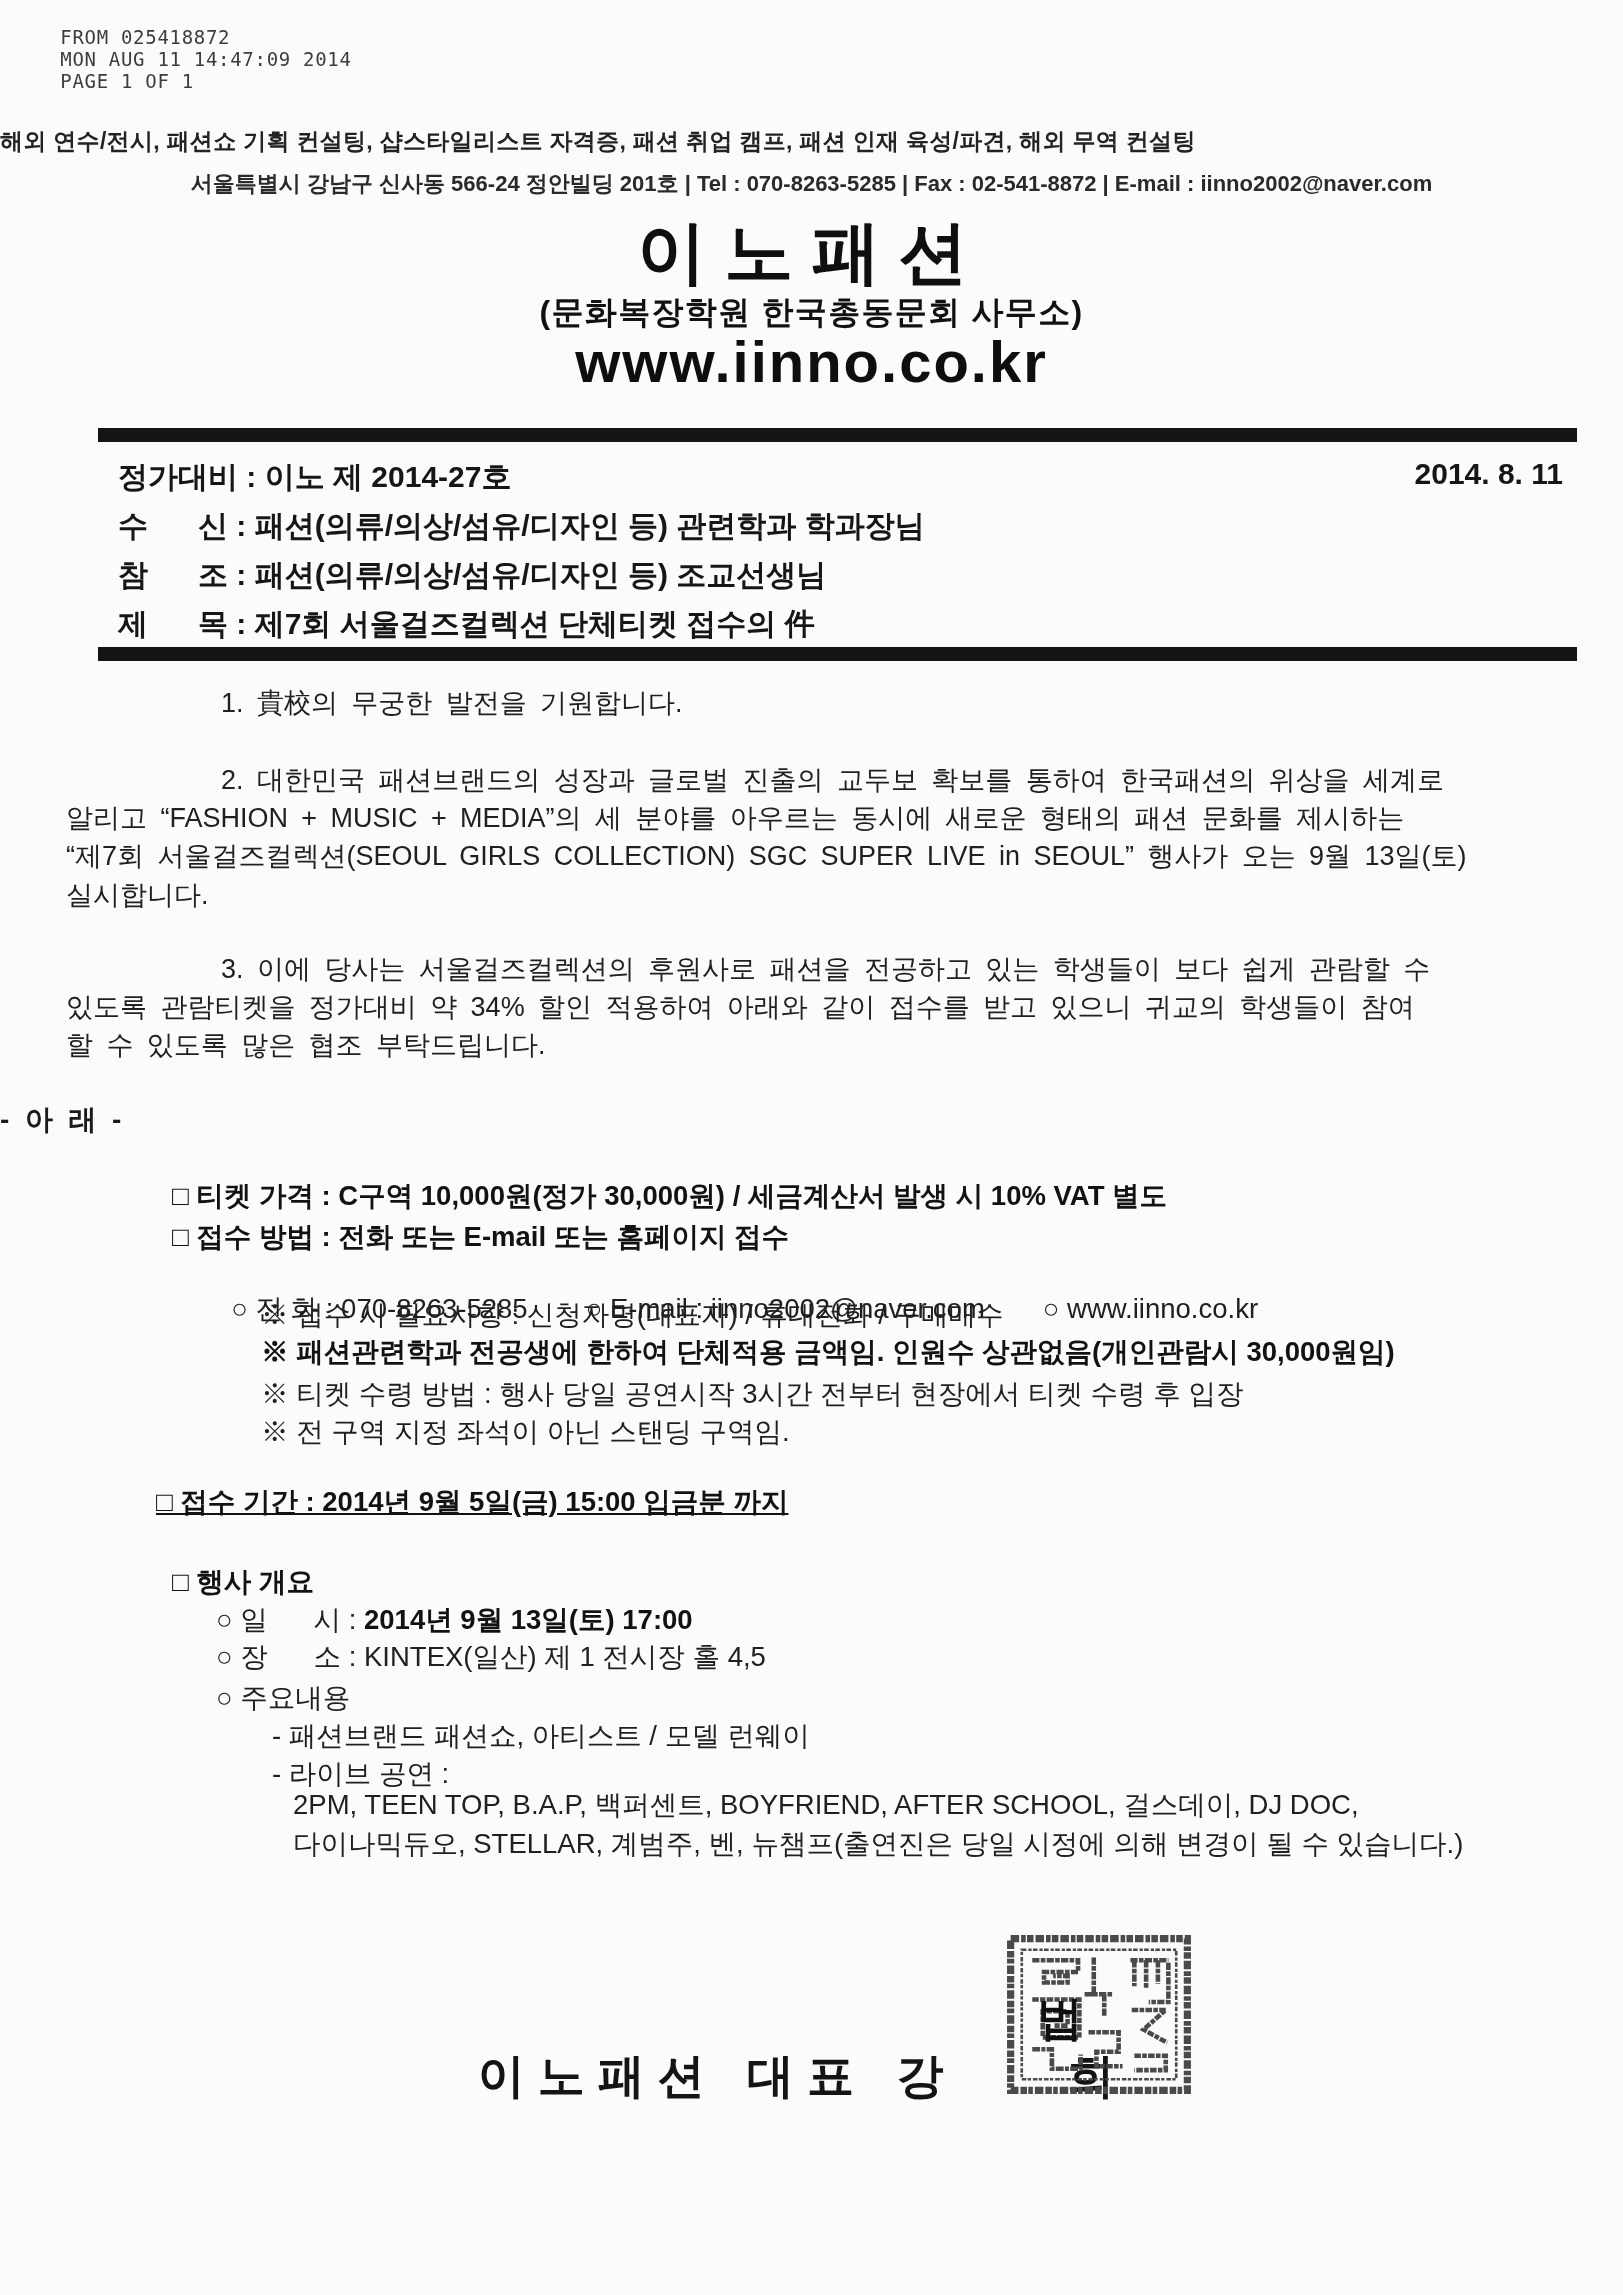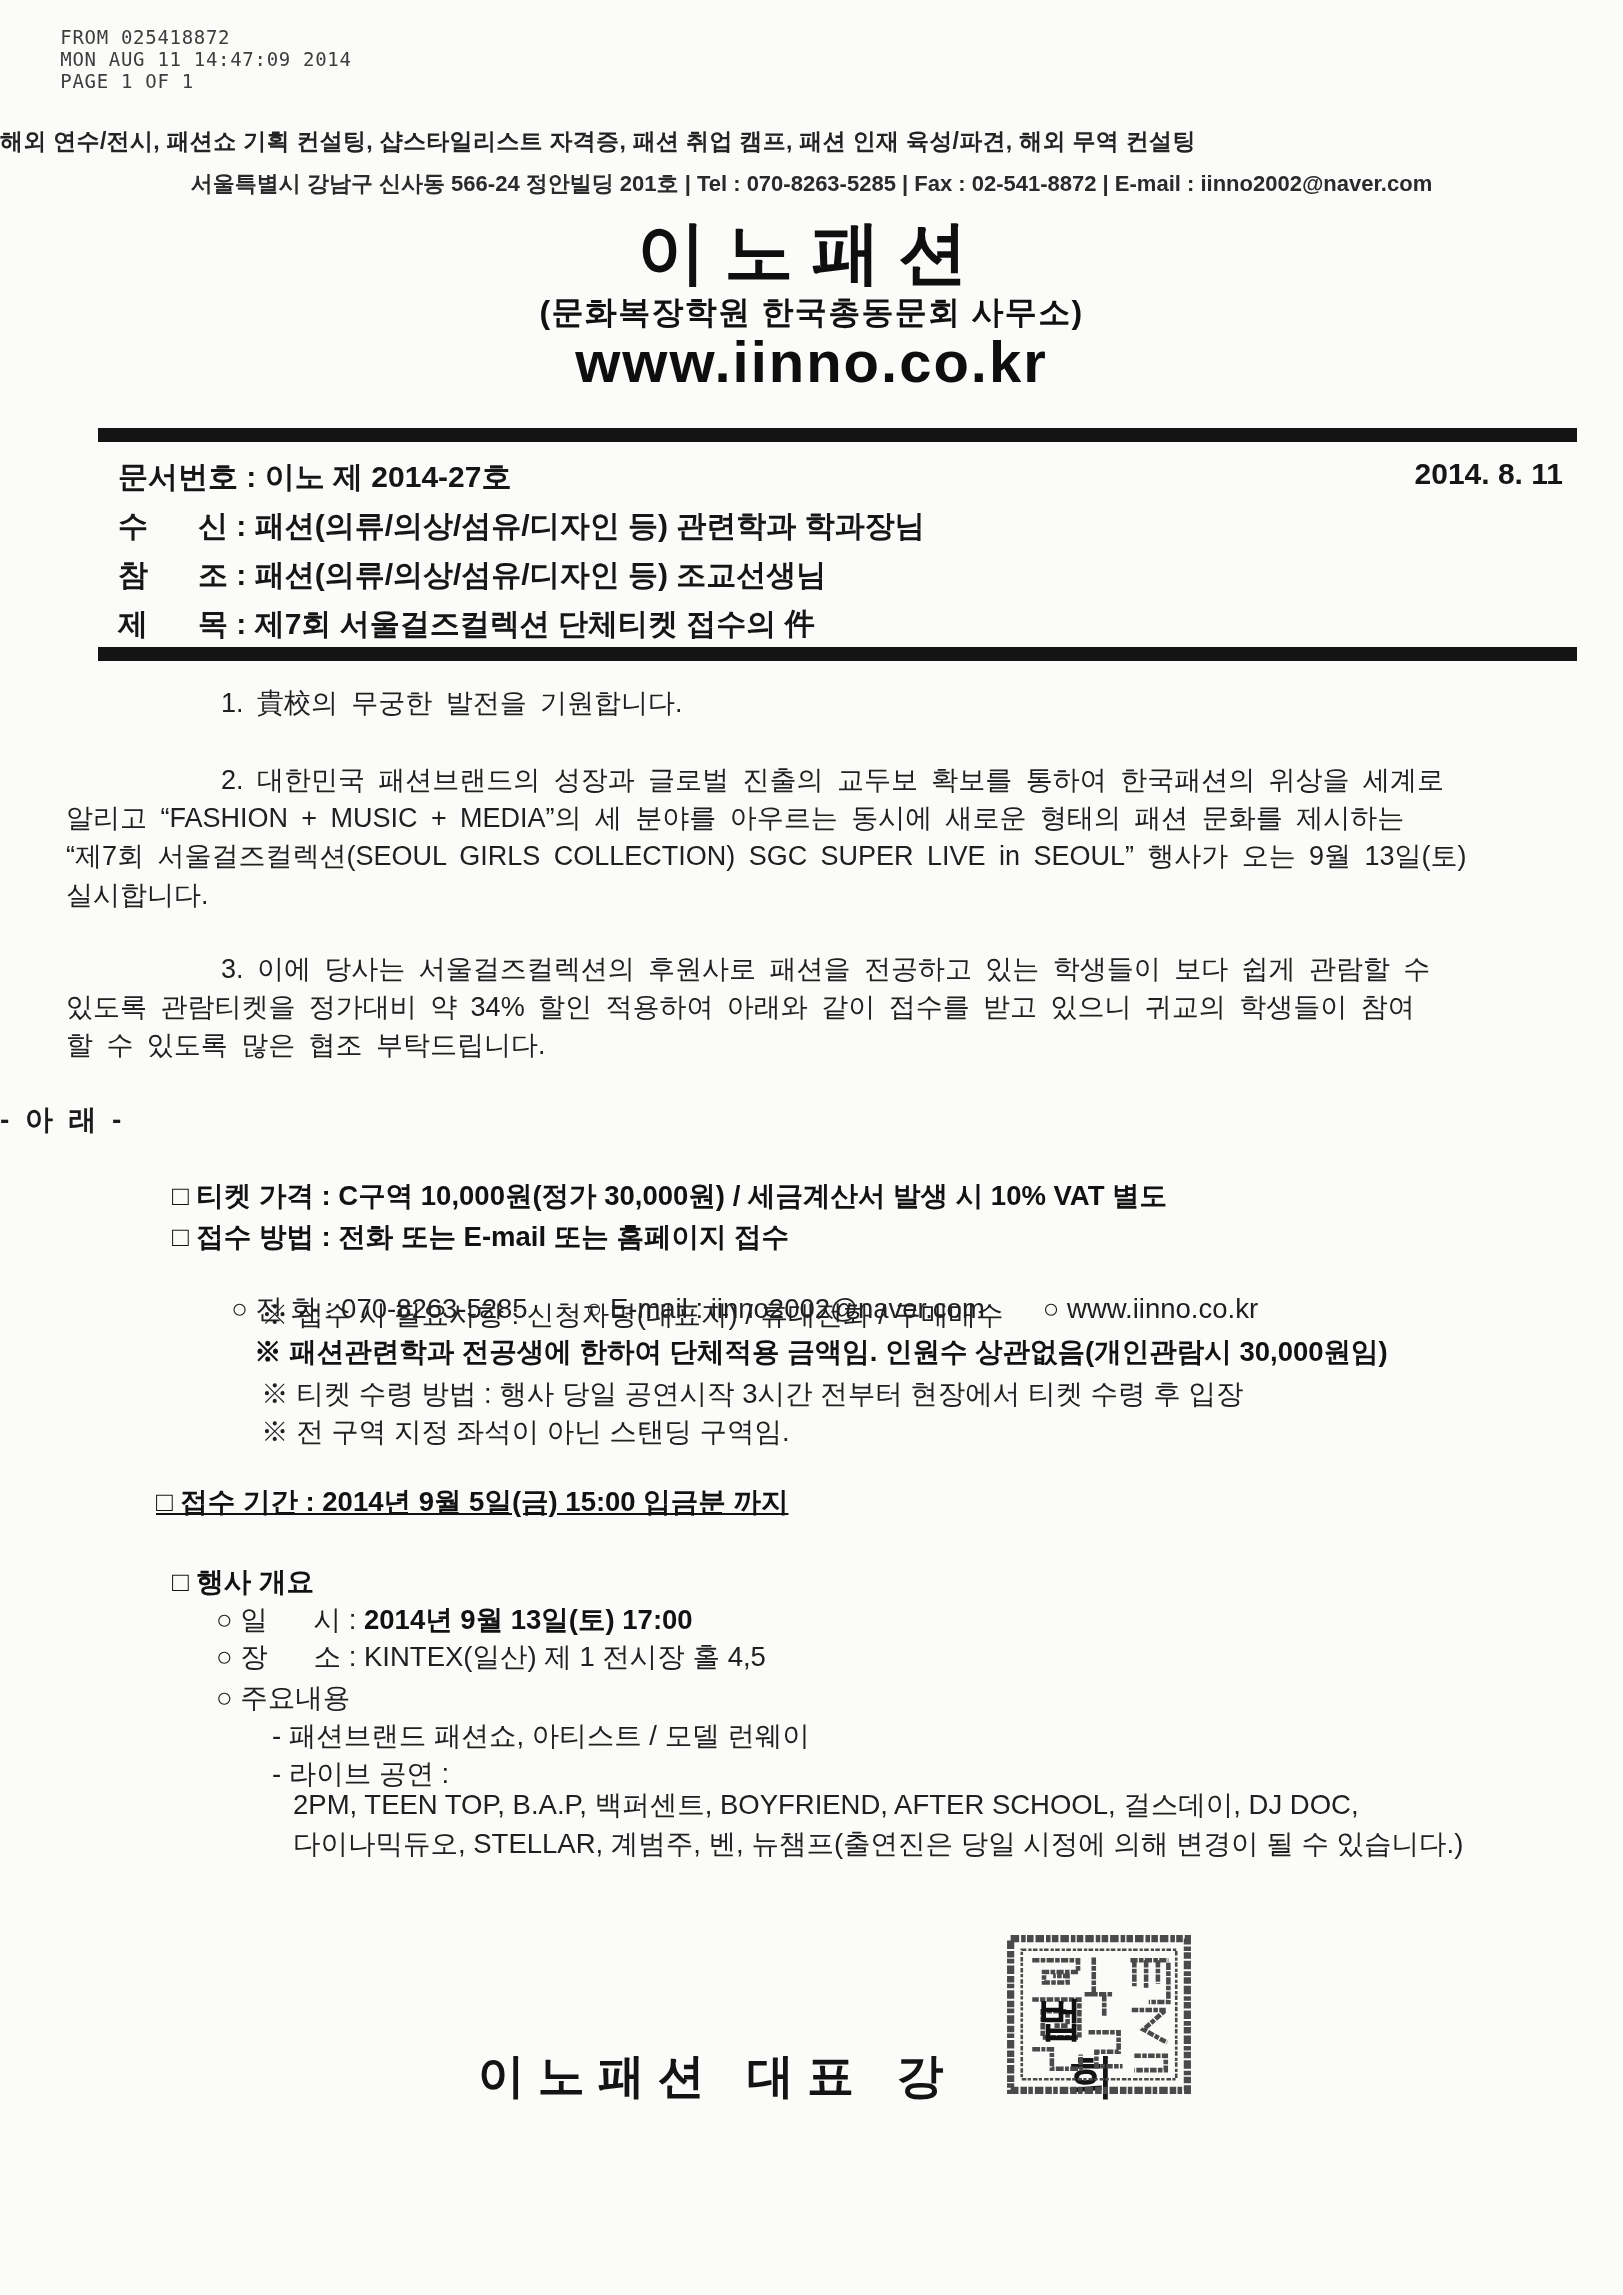--- a/index.html
+++ b/index.html
@@ -52,21 +52,21 @@
     font-size:28px;font-weight:600;letter-spacing:3.9px;color:#1b1b1b;}
   
   .d{font-size:27.5px;color:#202020;white-space:pre;}
   .bold{font-weight:700;color:#121212;}
   .norm{font-weight:500;}
   .r-ticket{top:1178px;left:172px;}
   .r-method{top:1219px;left:172px;}
   .r-contact{top:1259px;left:216px;}
   .r-contact span{margin-right:58px;}
   .r-note1{top:1297px;left:261px;}
-  .r-note2{top:1334px;left:254px;}
+  .r-note2{top:1334px;left:261px;}
   .r-note3{top:1376px;left:261px;}
   .r-note4{top:1414px;left:261px;}
   .r-period{top:1484px;left:156px;text-decoration:underline;}
   .r-overview{top:1564px;left:172px;}
   .r-datetime{top:1602px;left:216px;}
   .r-venue{top:1639px;left:216px;}
   .r-contents{top:1680px;left:216px;}
   .r-item1{top:1718px;left:272px;}
   .r-item2{top:1756px;left:272px;}
   .r-lineup1{top:1787px;left:293px;}
@@ -89,21 +89,21 @@
 </div>
 
 <div class="abs lh-services">해외 연수/전시, 패션쇼 기획 컨설팅, 샵스타일리스트 자격증, 패션 취업 캠프, 패션 인재 육성/파견, 해외 무역 컨설팅</div>
 <div class="abs lh-address">서울특별시 강남구 신사동 566-24 정안빌딩 201호  |  Tel : 070-8263-5285  |  Fax : 02-541-8872  |  E-mail : iinno2002@naver.com</div>
 <div class="abs lh-company">이노패션</div>
 <div class="abs lh-subtitle">(문화복장학원 한국총동문회 사무소)</div>
 <div class="abs lh-website">www.iinno.co.kr</div>
 
 <div class="abs rule rule1"></div>
 
-<div class="abs doc-row doc-row1"><span class="lbl">문서번호 : </span><span>이노 제 2014-27호</span></div>
+<div class="abs doc-row doc-row1"><span class="lbl">정가대비 : </span><span>이노 제 2014-27호</span></div>
 <div class="abs doc-date">2014. 8. 11</div>
 <div class="abs doc-row doc-row2"><span class="lbl">수      신 : </span><span>패션(의류/의상/섬유/디자인 등) 관련학과 학과장님</span></div>
 <div class="abs doc-row doc-row3"><span class="lbl">참      조 : </span><span>패션(의류/의상/섬유/디자인 등) 조교선생님</span></div>
 <div class="abs doc-row doc-row4"><span class="lbl">제      목 : </span><span>제7회 서울걸즈컬렉션 단체티켓 접수의 件</span></div>
 
 <div class="abs rule rule2"></div>
 
 <div class="abs body-line p1">1. 貴校의 무궁한 발전을 기원합니다.</div>
 <div class="abs body-line l-p2-0">2. 대한민국 패션브랜드의 성장과 글로벌 진출의 교두보 확보를 통하여 한국패션의 위상을 세계로</div>
 <div class="abs body-line l-p2-1">알리고 “FASHION + MUSIC + MEDIA”의 세 분야를 아우르는 동시에 새로운 형태의 패션 문화를 제시하는</div>

